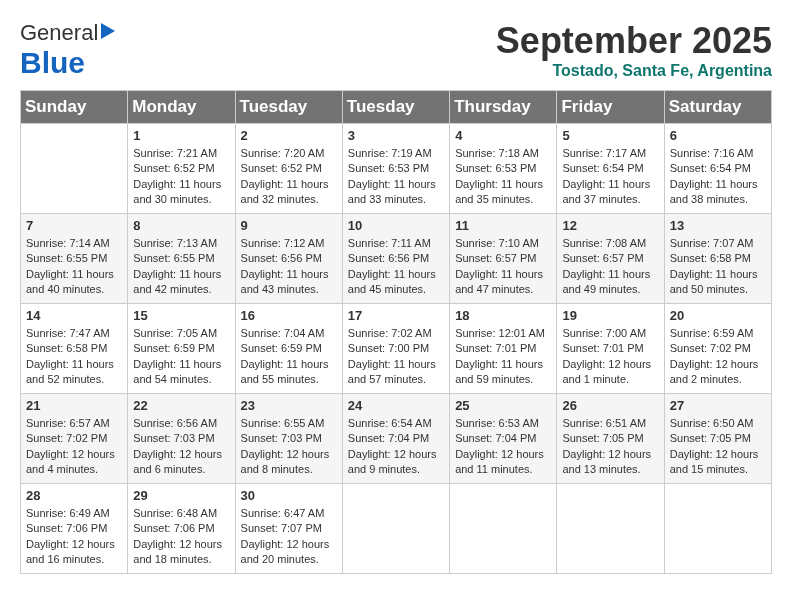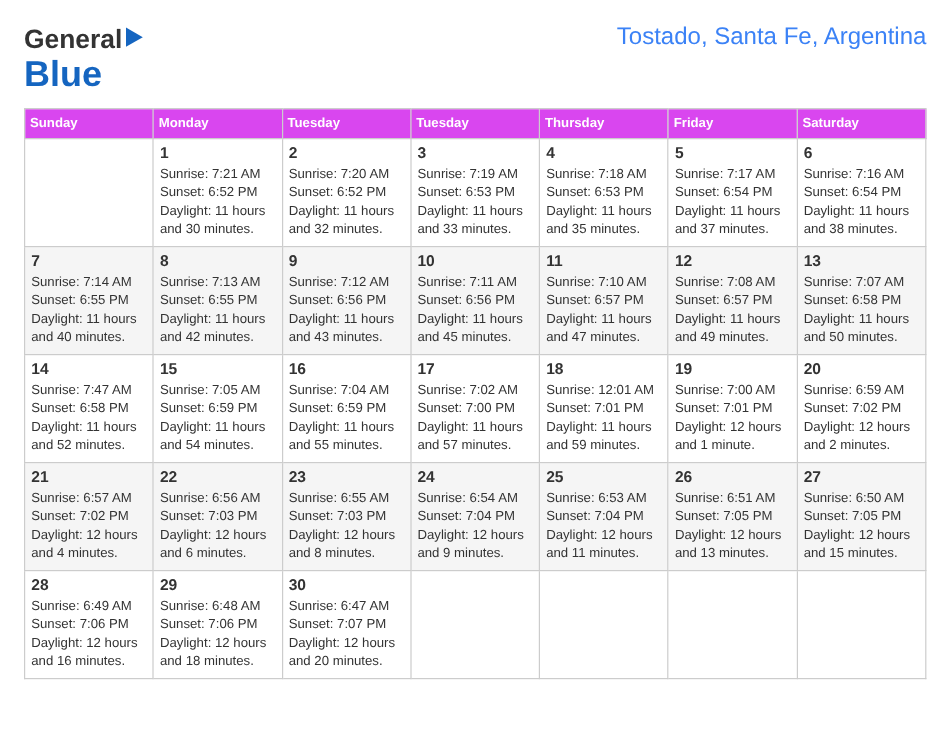--- a/index.html
+++ b/index.html
@@ -20,21 +20,21 @@
       display: flex;
       flex-direction: column;
       align-items: flex-start;
     }
     .logo-text {
       display: flex;
       align-items: center;
     }
     .logo-general {
       font-size: 22px;
-      font-weight: bold;
+      font-weight: normal;
       color: #333;
     }
     .logo-blue {
       font-size: 30px;
       font-weight: bold;
       color: #1565c0;
     }
     .logo-arrow {
       width: 0;
       height: 0;
@@ -46,33 +46,34 @@
     }
     .title-area {
       text-align: right;
     }
     .month-title {
       font-size: 36px;
       font-weight: bold;
       color: #333;
     }
     .location {
-      font-size: 20px;
-      color: #3b82f6;
+      font-size: 16px;
+      color: #0f766e;
+      font-weight: bold;
     }
     table {
       width: 100%;
       border-collapse: collapse;
       table-layout: fixed;
     }
     th {
-      background-color: #d946ef;
+      background-color: #737373;
       color: #fff;
       padding: 6px 4px;
-      font-size: 11px;
+      font-size: 17px;
       text-align: left;
       border: 1px solid #ccc;
     }
     td {
       border: 1px solid #ccc;
       vertical-align: top;
       padding: 4px 5px;
       font-size: 10px;
       color: #333;
       height: 90px;
@@ -104,20 +105,21 @@
 
 <div class="header-area">
   <div class="logo">
     <div class="logo-text">
       <span class="logo-general">General</span>
       <div class="logo-arrow"></div>
     </div>
     <span class="logo-blue">Blue</span>
   </div>
   <div class="title-area">
+    <div class="month-title">September 2025</div>
     <div class="location">Tostado, Santa Fe, Argentina</div>
   </div>
 </div>
 
 <table>
   <thead>
     <tr>
     <th>Sunday</th>
         <th>Monday</th>
         <th>Tuesday</th>

